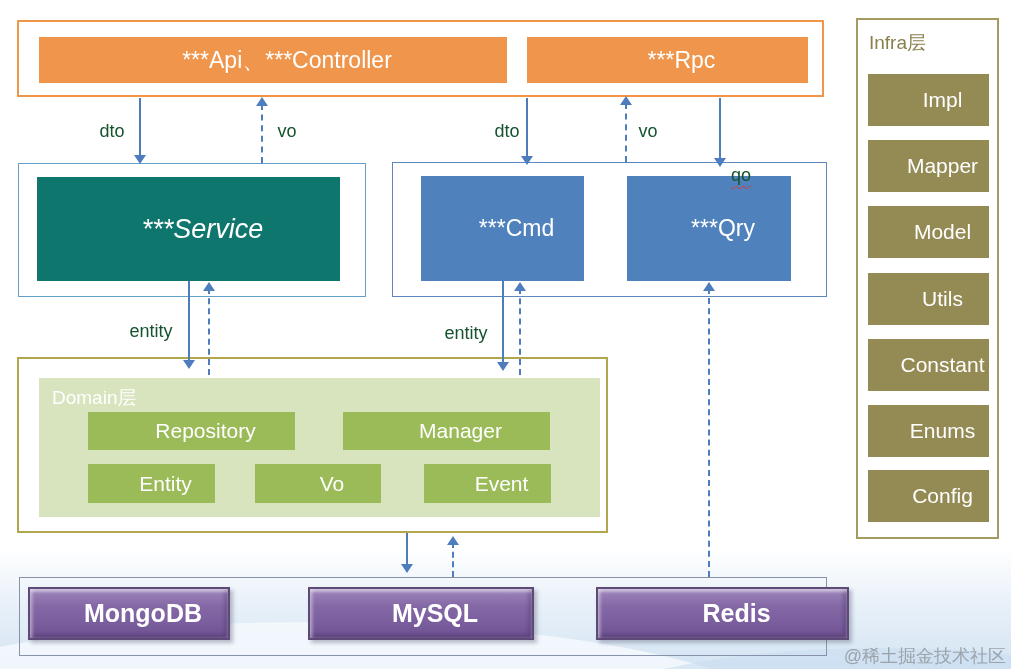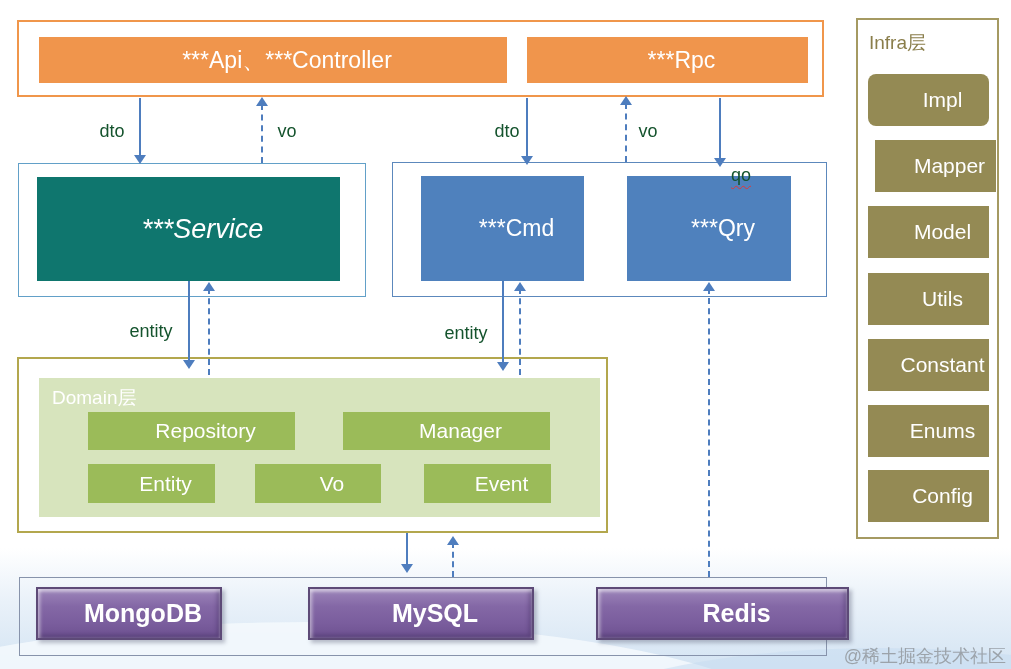--- a/index.html
+++ b/index.html
@@ -119,28 +119,28 @@
   <div class="box green-box" style="left:88px;top:464px;width:127px;height:39px;">Entity</div>
   <div class="box green-box" style="left:255px;top:464px;width:126px;height:39px;">Vo</div>
   <div class="box green-box" style="left:424px;top:464px;width:127px;height:39px;">Event</div>
 
   <div class="vsolid" style="left:406px;top:533px;height:34px;"></div>
   <div class="head head-down" style="left:401px;top:564px;"></div>
   <div class="vdash" style="left:452px;top:542px;height:35px;"></div>
   <div class="head head-up" style="left:447px;top:536px;"></div>
 
   <div class="container storage-container"></div>
-  <div class="box purple-box" style="left:36px;top:587px;width:186px;height:53px;">MongoDB</div>
+  <div class="box purple-box" style="left:28px;top:587px;width:202px;height:53px;">MongoDB</div>
   <div class="box purple-box" style="left:308px;top:587px;width:226px;height:53px;">MySQL</div>
   <div class="box purple-box" style="left:580px;top:587px;width:253px;height:53px;margin-left:16px;">Redis</div>
 
   <div class="container infra-sidebar">
     <div class="infra-title">Infra层</div>
-    <div class="box olive-box infra-item" style="top:54px;border-radius:8px;">Impl</div>
-    <div class="box olive-box infra-item" style="top:120px;margin-left:7px;">Mapper</div>
+    <div class="box olive-box infra-item" style="top:54px;">Impl</div>
+    <div class="box olive-box infra-item" style="top:120px;">Mapper</div>
     <div class="box olive-box infra-item" style="top:186px;">Model</div>
     <div class="box olive-box infra-item" style="top:253px;">Utils</div>
     <div class="box olive-box infra-item" style="top:319px;">Constant</div>
     <div class="box olive-box infra-item" style="top:385px;">Enums</div>
     <div class="box olive-box infra-item" style="top:450px;">Config</div>
   </div>
 
   <div class="watermark">@稀土掘金技术社区</div>
 
 </div>

